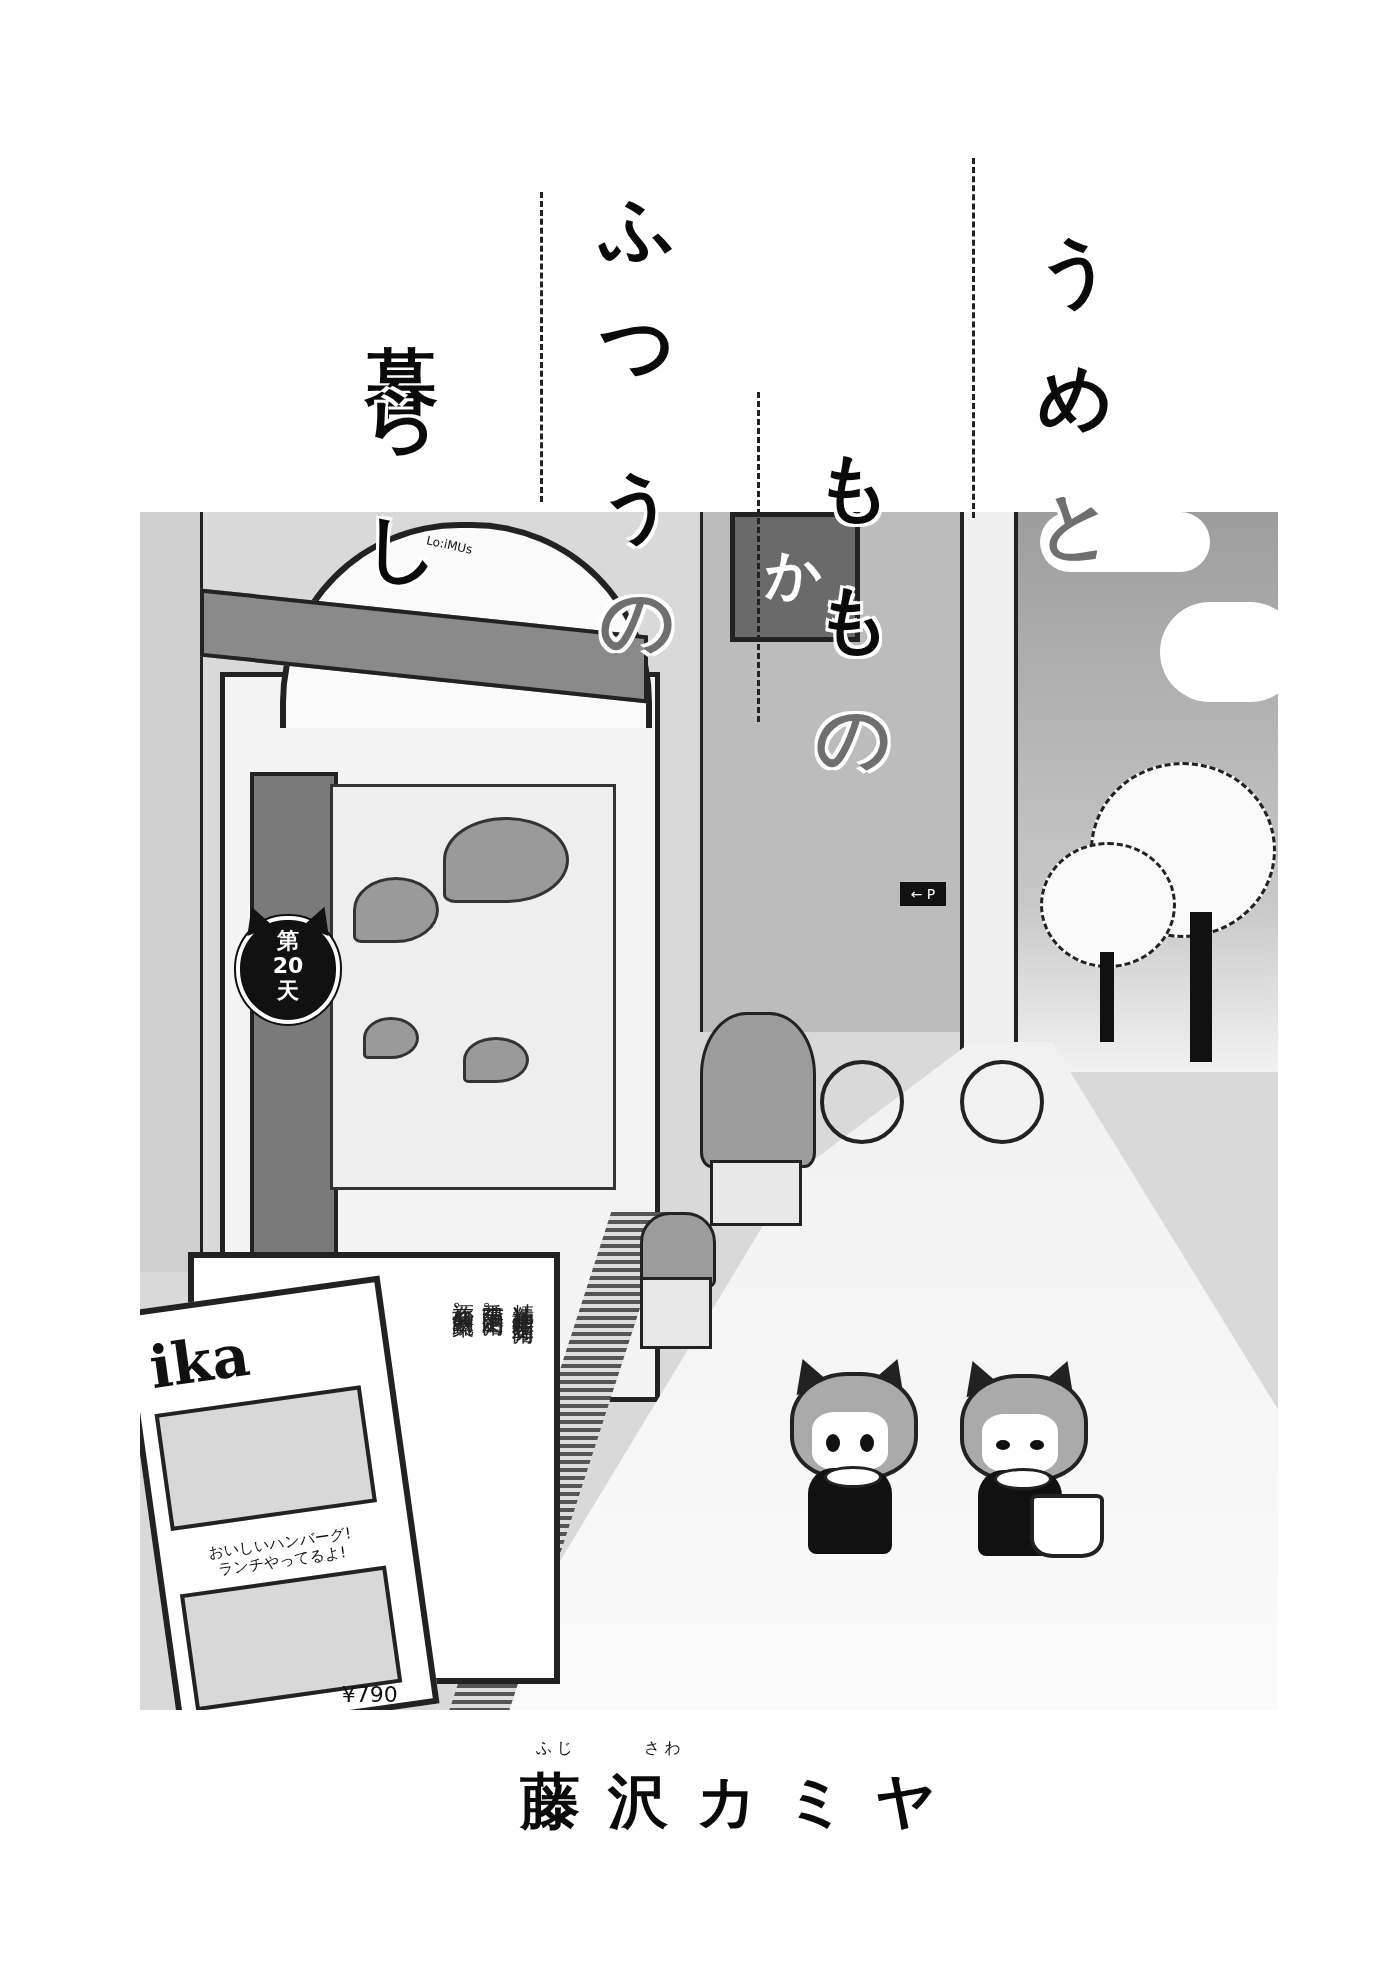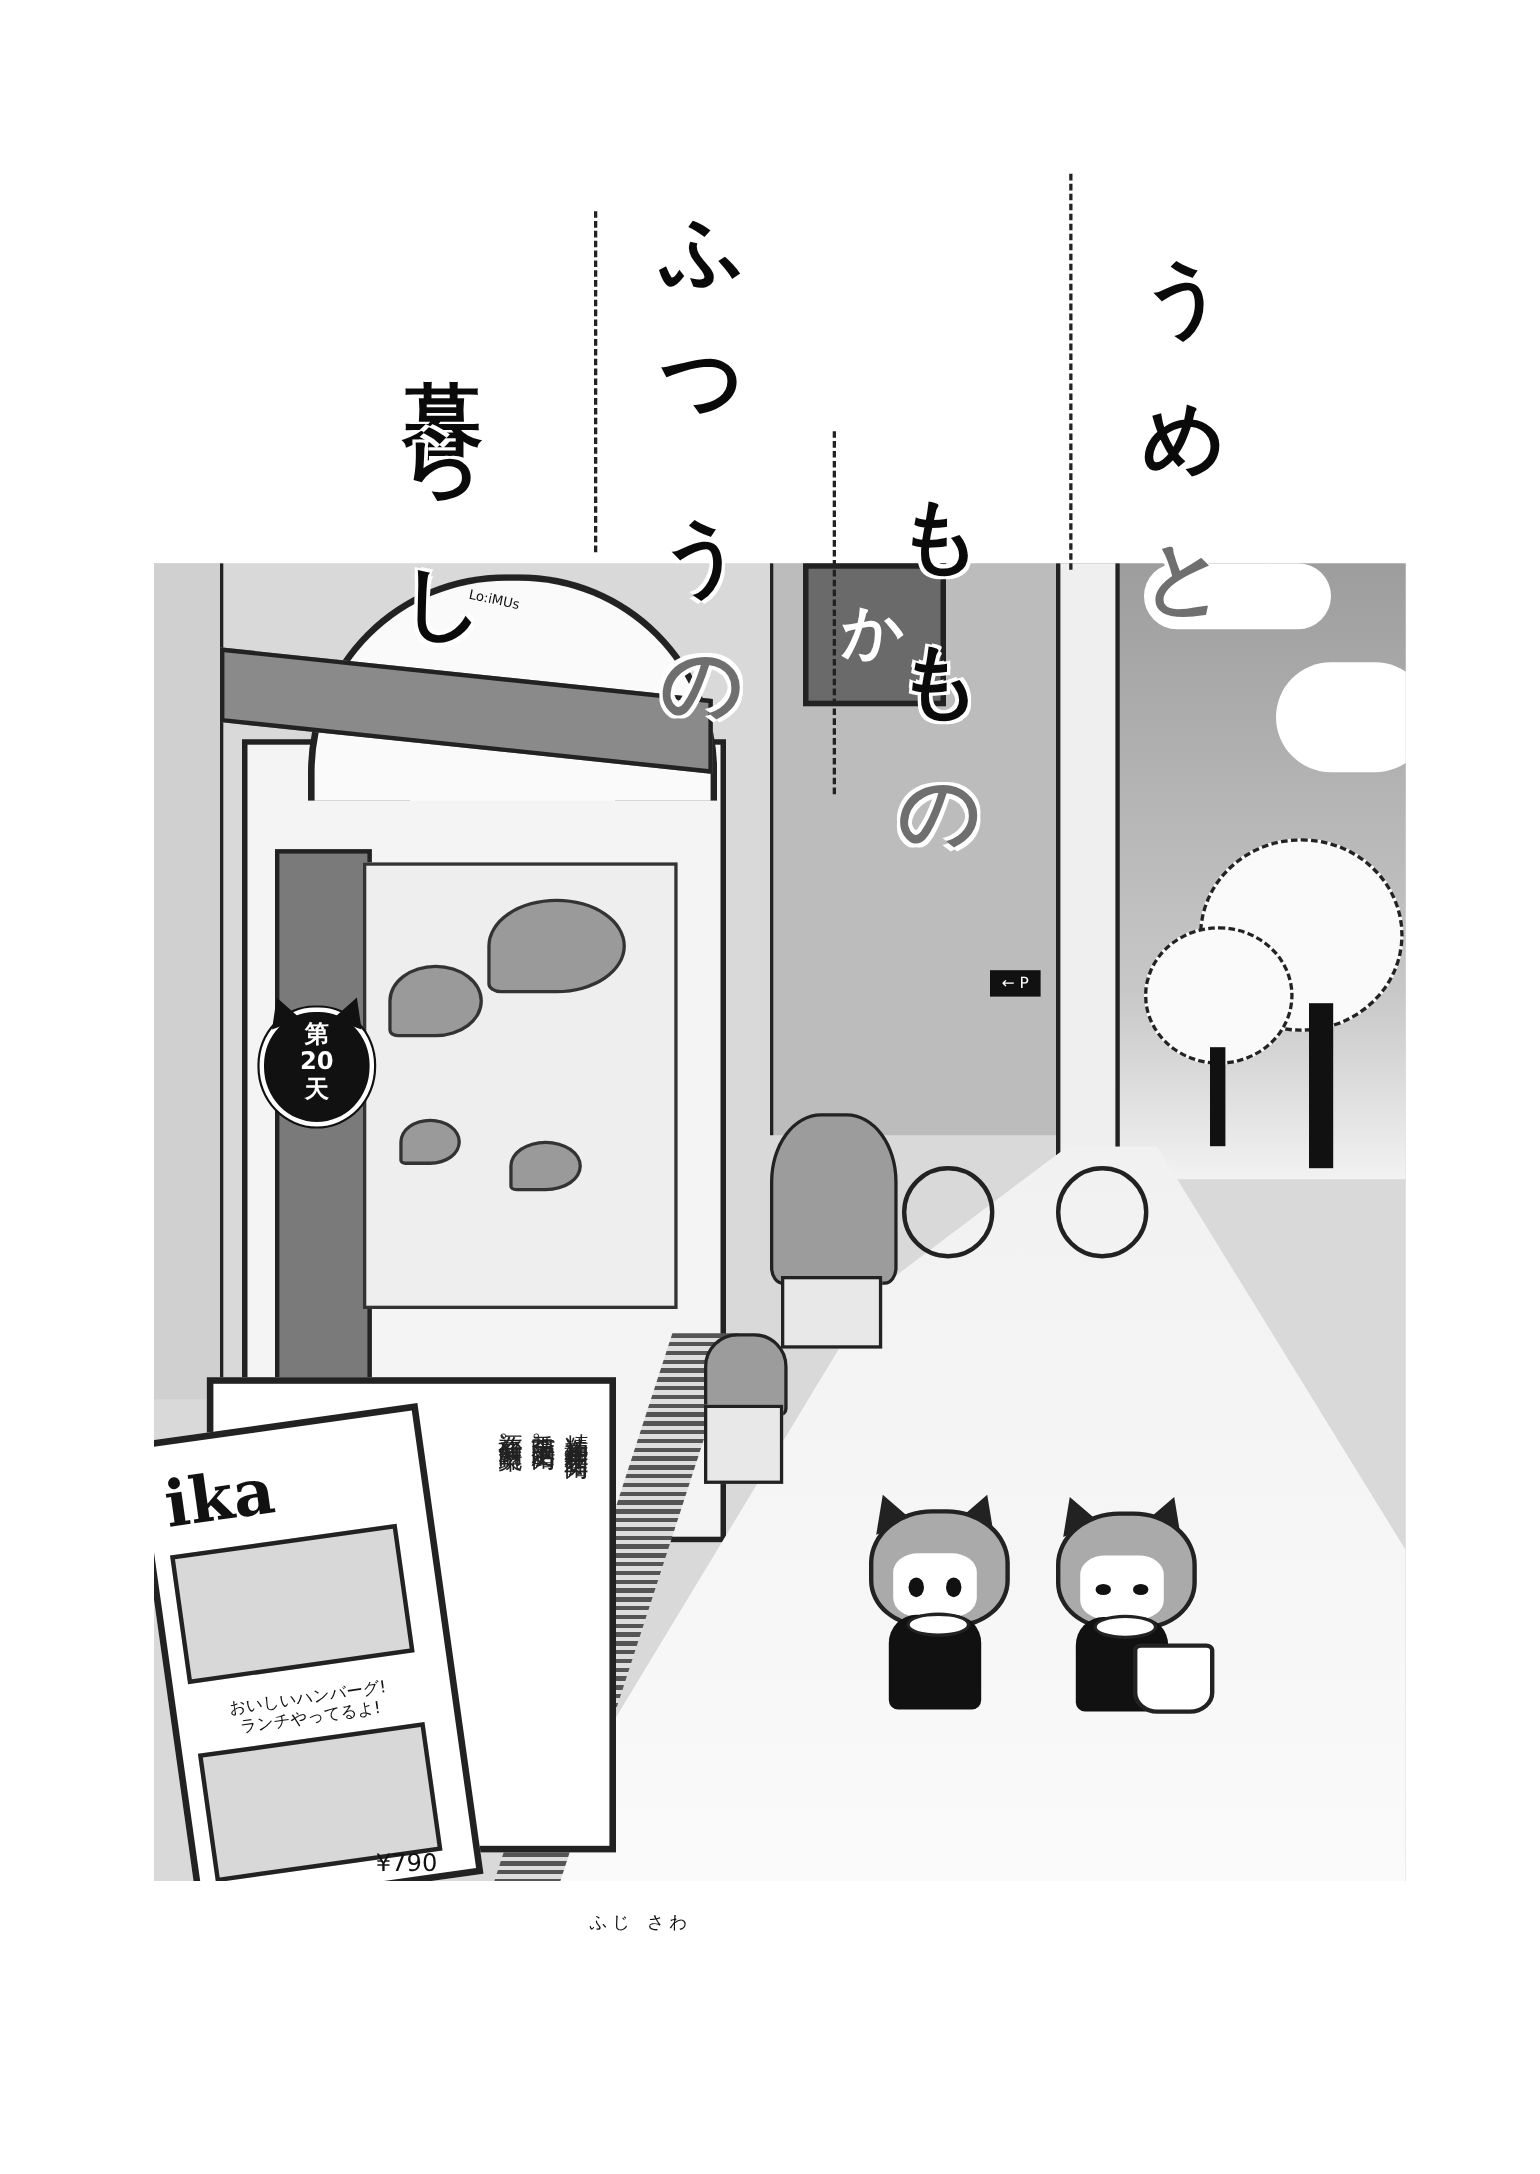--- a/index.html
+++ b/index.html
@@ -198,15 +198,16 @@
     <span class="title-char">も</span><span class="title-char">も</span><span class="title-char gray">の</span>
   </div>
   <div class="title-col" style="left:602px;top:150px;">
     <span class="title-char">ふ</span><span class="title-char">つ</span><span class="title-char">う</span><span class="title-char gray">の</span>
   </div>
   <div class="title-col" style="left:366px;top:285px;">
     <span class="title-char">暮</span><span class="title-char">ら</span><span class="title-char">し</span>
   </div>
 
   <span class="ruby" style="left:536px;">ふじ</span>
-  <span class="ruby" style="left:588px;text-align:center;">さわ</span>
+  <span class="ruby" style="left:644px;text-align:center;">さわ</span>
+  <div class="author">藤沢カミヤ</div>
 
 </div>
 
 </body></html>

